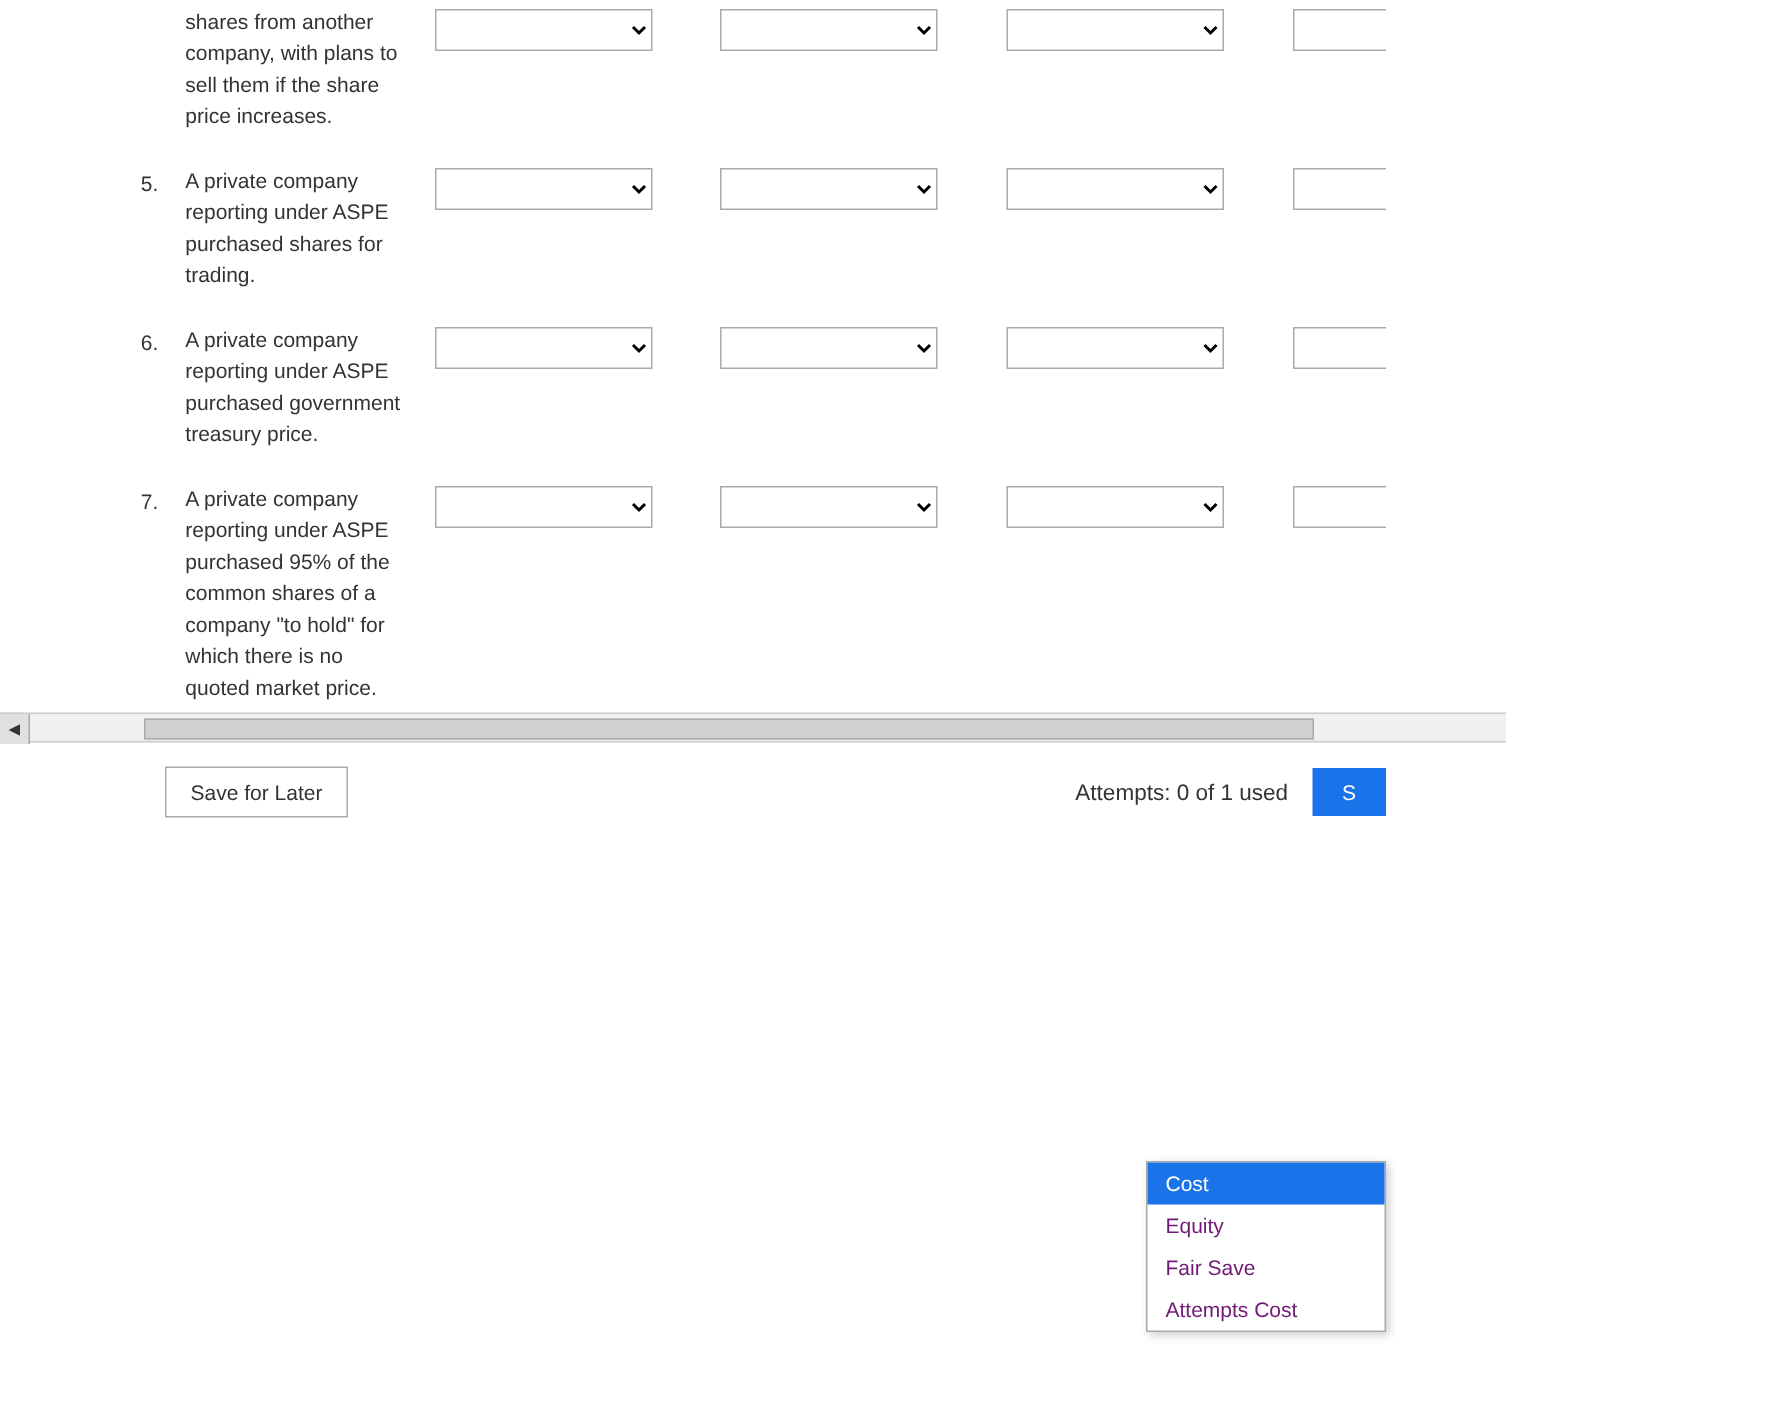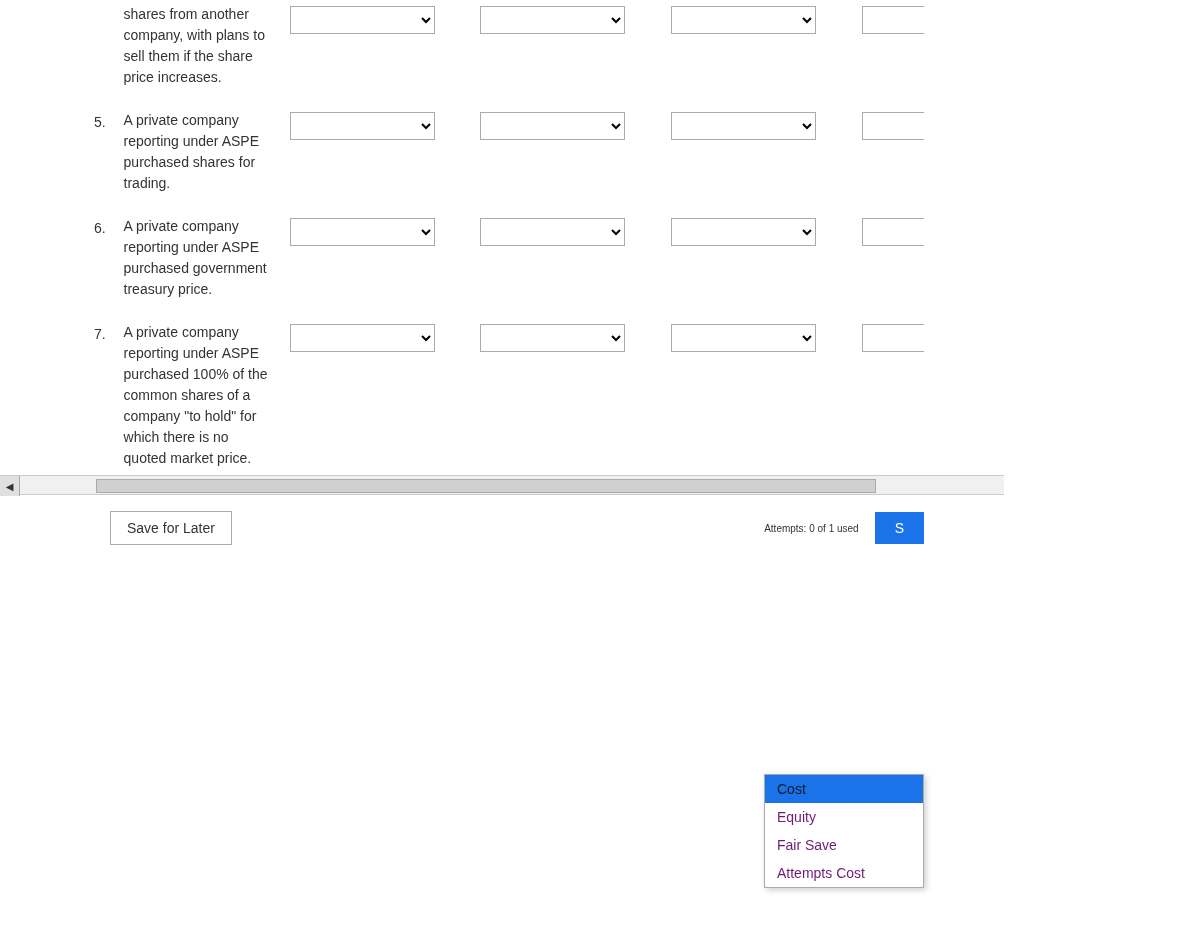--- a/index.html
+++ b/index.html
@@ -144,21 +144,21 @@
       color: #333;
     }
 
     .footer-right {
       display: flex;
       align-items: center;
       gap: 16px;
     }
 
     .attempts-text {
-      font-size: 10px;
+      font-size: 15px;
       color: #333;
     }
 
     .submit-btn {
       background: #1a73e8;
       color: #fff;
       border: none;
       padding: 8px 20px;
       font-size: 14px;
       cursor: pointer;
@@ -179,21 +179,21 @@
 
     .dropdown-popup-item {
       padding: 6px 12px;
       font-size: 14px;
       cursor: pointer;
       color: #701a75;
     }
 
     .dropdown-popup-item.selected {
       background: #1a73e8;
-      color: #0f172a;
+      color: #ffffff;
     }
   </style>
 </head>
 <body>
 
 <div class="page-container">
   <div class="main-content">
     <div class="table-wrapper">
       <table>
         <tbody>
@@ -310,21 +310,21 @@
               <input type="text" class="text-input" style="">
             </td>
           </tr>
 
           <tr class="row-separator">
               <td colspan="6"></td>
             </tr>
 
           <tr>
             <td class="row-number">7.</td>
-            <td class="row-text">A private company reporting under ASPE purchased 100% of the common shares of a company "to hold" for which there is no quoted market price.</td>
+            <td class="row-text">A private company reporting under ASPE purchased 95% of the common shares of a company "to hold" for which there is no quoted market price.</td>
             <td class="dropdown-cell">
               <select>
                 <option value=""></option>
                 <option value="Cost">Cost</option>
                 <option value="Equity">Equity</option>
                 <option value="Fair Value">Fair Value</option>
                 <option value="Amortized Cost">Amortized Cost</option>
               </select>
             </td>
             <td class="dropdown-cell">

